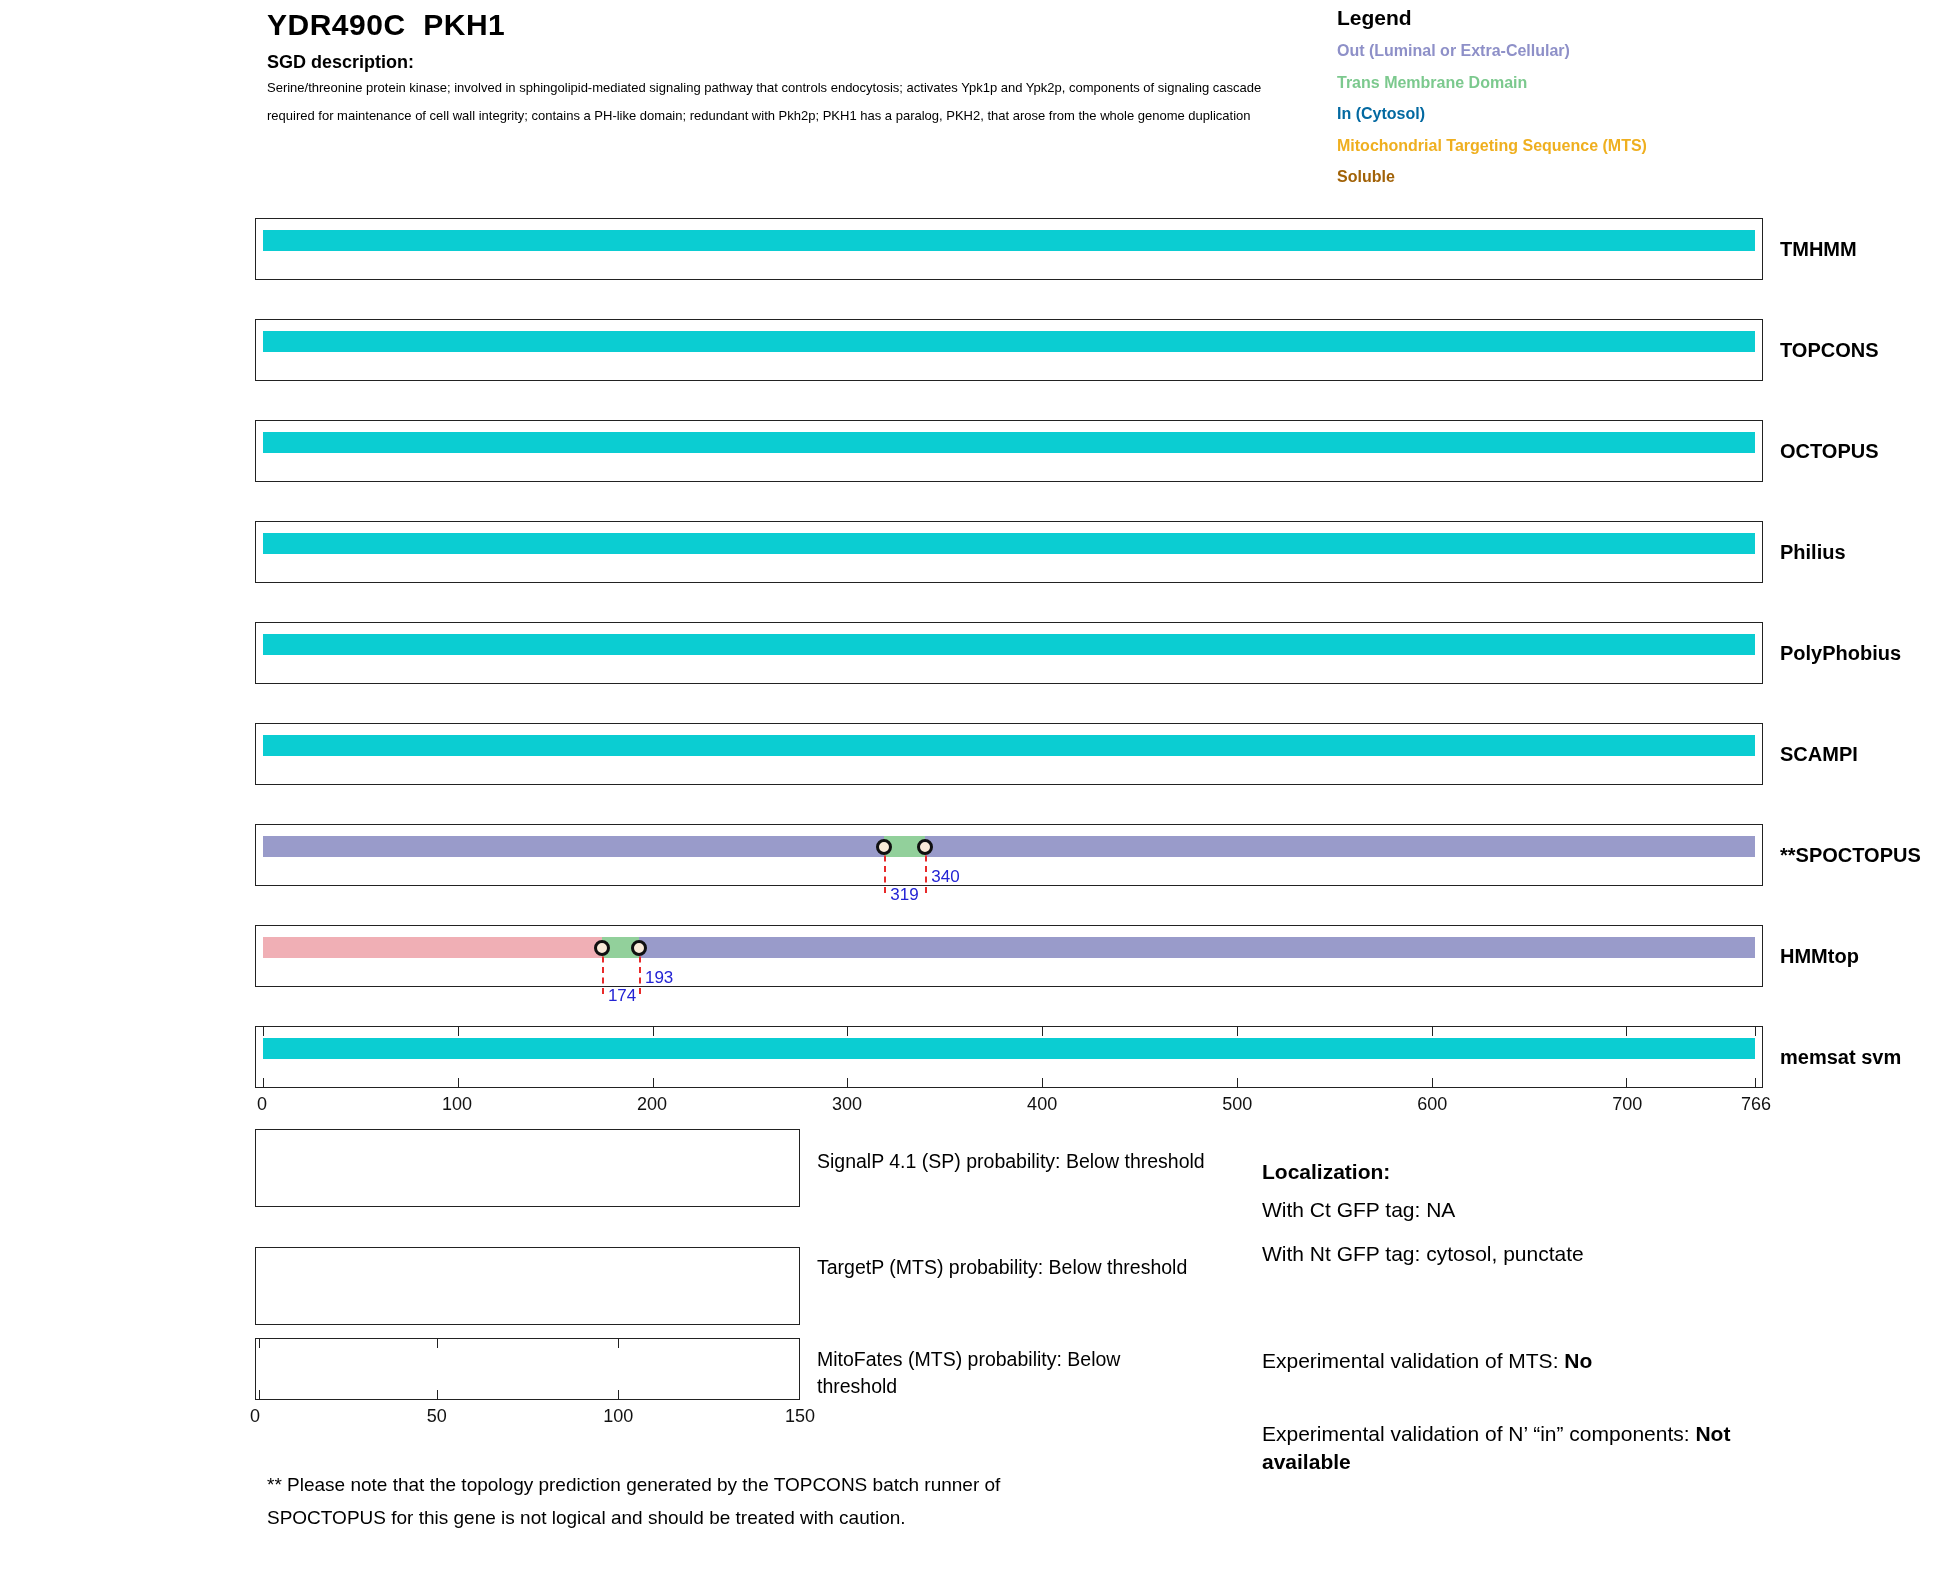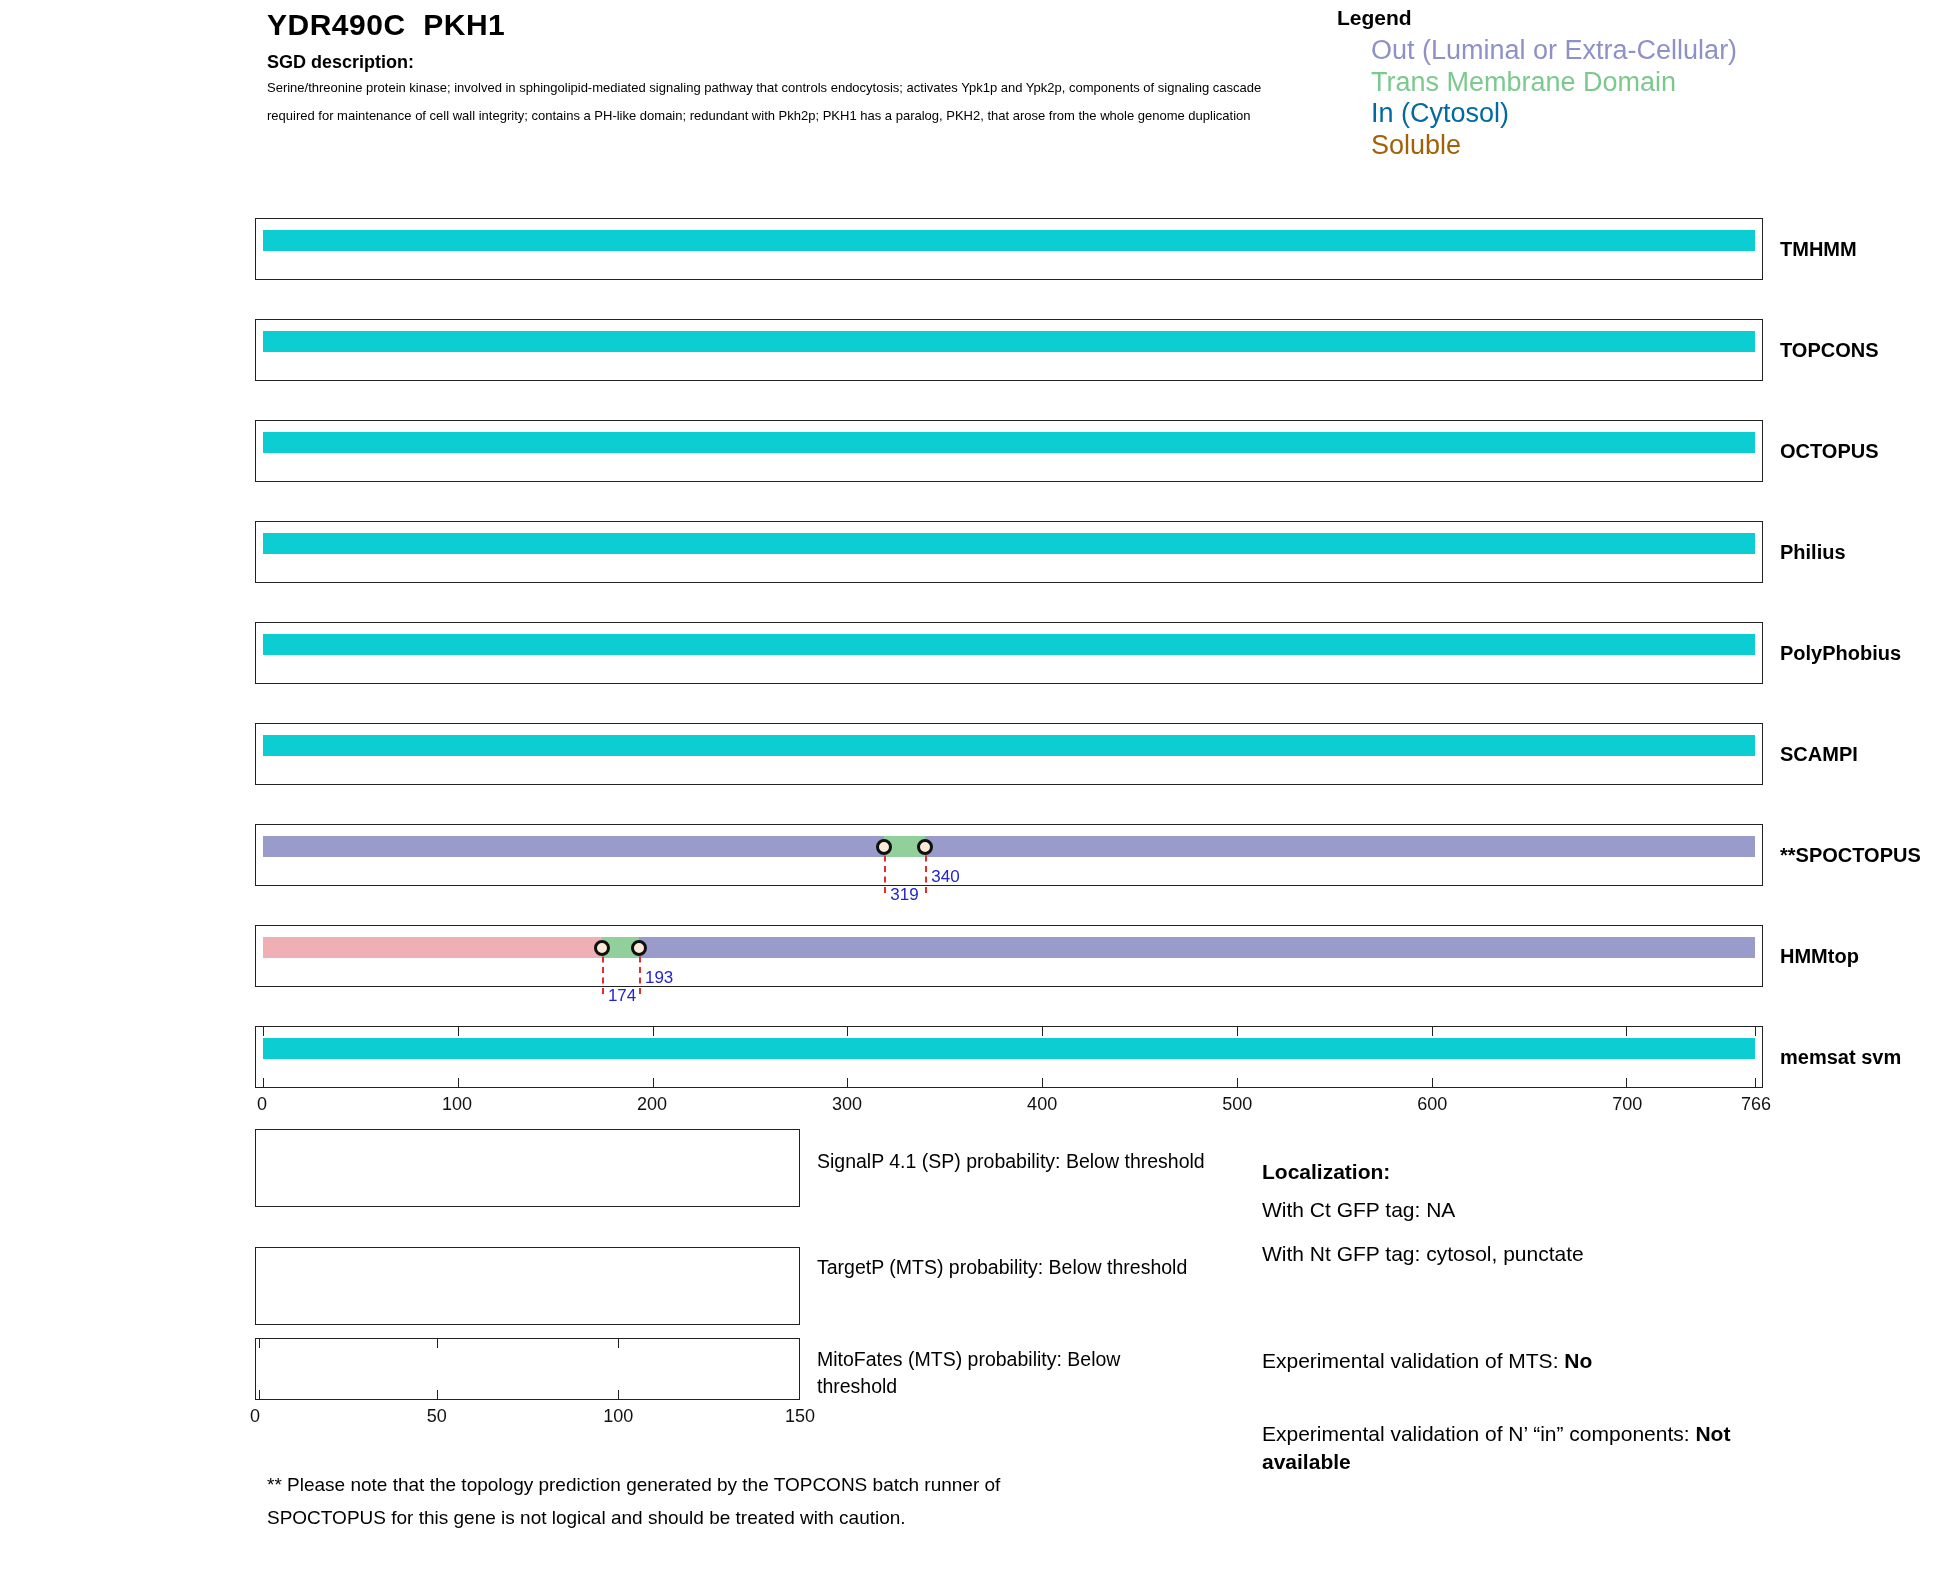--- a/index.html
+++ b/index.html
@@ -8,21 +8,21 @@
   .abs{position:absolute;}
 
   
   #page-title{left:267px;top:8px;font-size:30px;font-weight:bold;white-space:pre;letter-spacing:0.5px;}
   #sgd-label{left:267px;top:52px;font-size:18px;font-weight:bold;}
   #sgd-desc{left:267px;top:74px;width:1020px;font-size:13px;line-height:28px;}
 
   
   #legend{left:1337px;top:6px;}
   #legend .lg-title{font-size:21px;font-weight:bold;margin-bottom:5px;}
-  #legend .lg-item{font-size:27px;font-weight:normal;line-height:31.5px;white-space:nowrap;margin-left:34px;}
+  #legend .lg-item{font-size:16px;font-weight:bold;line-height:31.5px;white-space:nowrap;}
 
   
   .box{position:absolute;left:255px;width:1508px;height:62px;border:1.5px solid #222;
        box-sizing:border-box;background:#fff;}
   .track-label{position:absolute;left:1780px;width:170px;height:62px;display:flex;
        align-items:center;font-weight:bold;font-size:20px;white-space:nowrap;}
   .bar{position:absolute;left:7px;right:7px;top:11px;height:21px;}
   .seg{position:absolute;top:0;height:100%;}
   .tickgrid{position:absolute;left:7px;right:7px;top:0;bottom:0;pointer-events:none;}
   .tk{position:absolute;width:0;border-left:1.5px solid #222;}
@@ -51,20 +51,21 @@
 
 <div class="abs" id="page-title">YDR490C  PKH1</div>
 <div class="abs" id="sgd-label">SGD description:</div>
 <div class="abs" id="sgd-desc">Serine/threonine protein kinase; involved in sphingolipid-mediated signaling pathway that controls endocytosis; activates Ypk1p and Ypk2p, components of signaling cascade required for maintenance of cell wall integrity; contains a PH-like domain; redundant with Pkh2p; PKH1 has a paralog, PKH2, that arose from the whole genome duplication</div>
 
 <div class="abs" id="legend">
   <div class="lg-title">Legend</div>
   <div class="lg-item" style="color:#8e90c8">Out (Luminal or Extra-Cellular)</div>
   <div class="lg-item" style="color:#7cc98e">Trans Membrane Domain</div>
   <div class="lg-item" style="color:#0369a1">In (Cytosol)</div>
+  <div class="lg-item" style="color:#efaf1f">Mitochondrial Targeting Sequence (MTS)</div>
   <div class="lg-item" style="color:#a16207">Soluble</div>
 </div>
 
 <div class="box" style="top:218px">
   <div class="bar">
     <div class="seg" style="left:0;width:100%;background:#0bcdd2"></div>
   </div>
 </div>
 <div class="track-label" style="top:218px">TMHMM</div>
 

